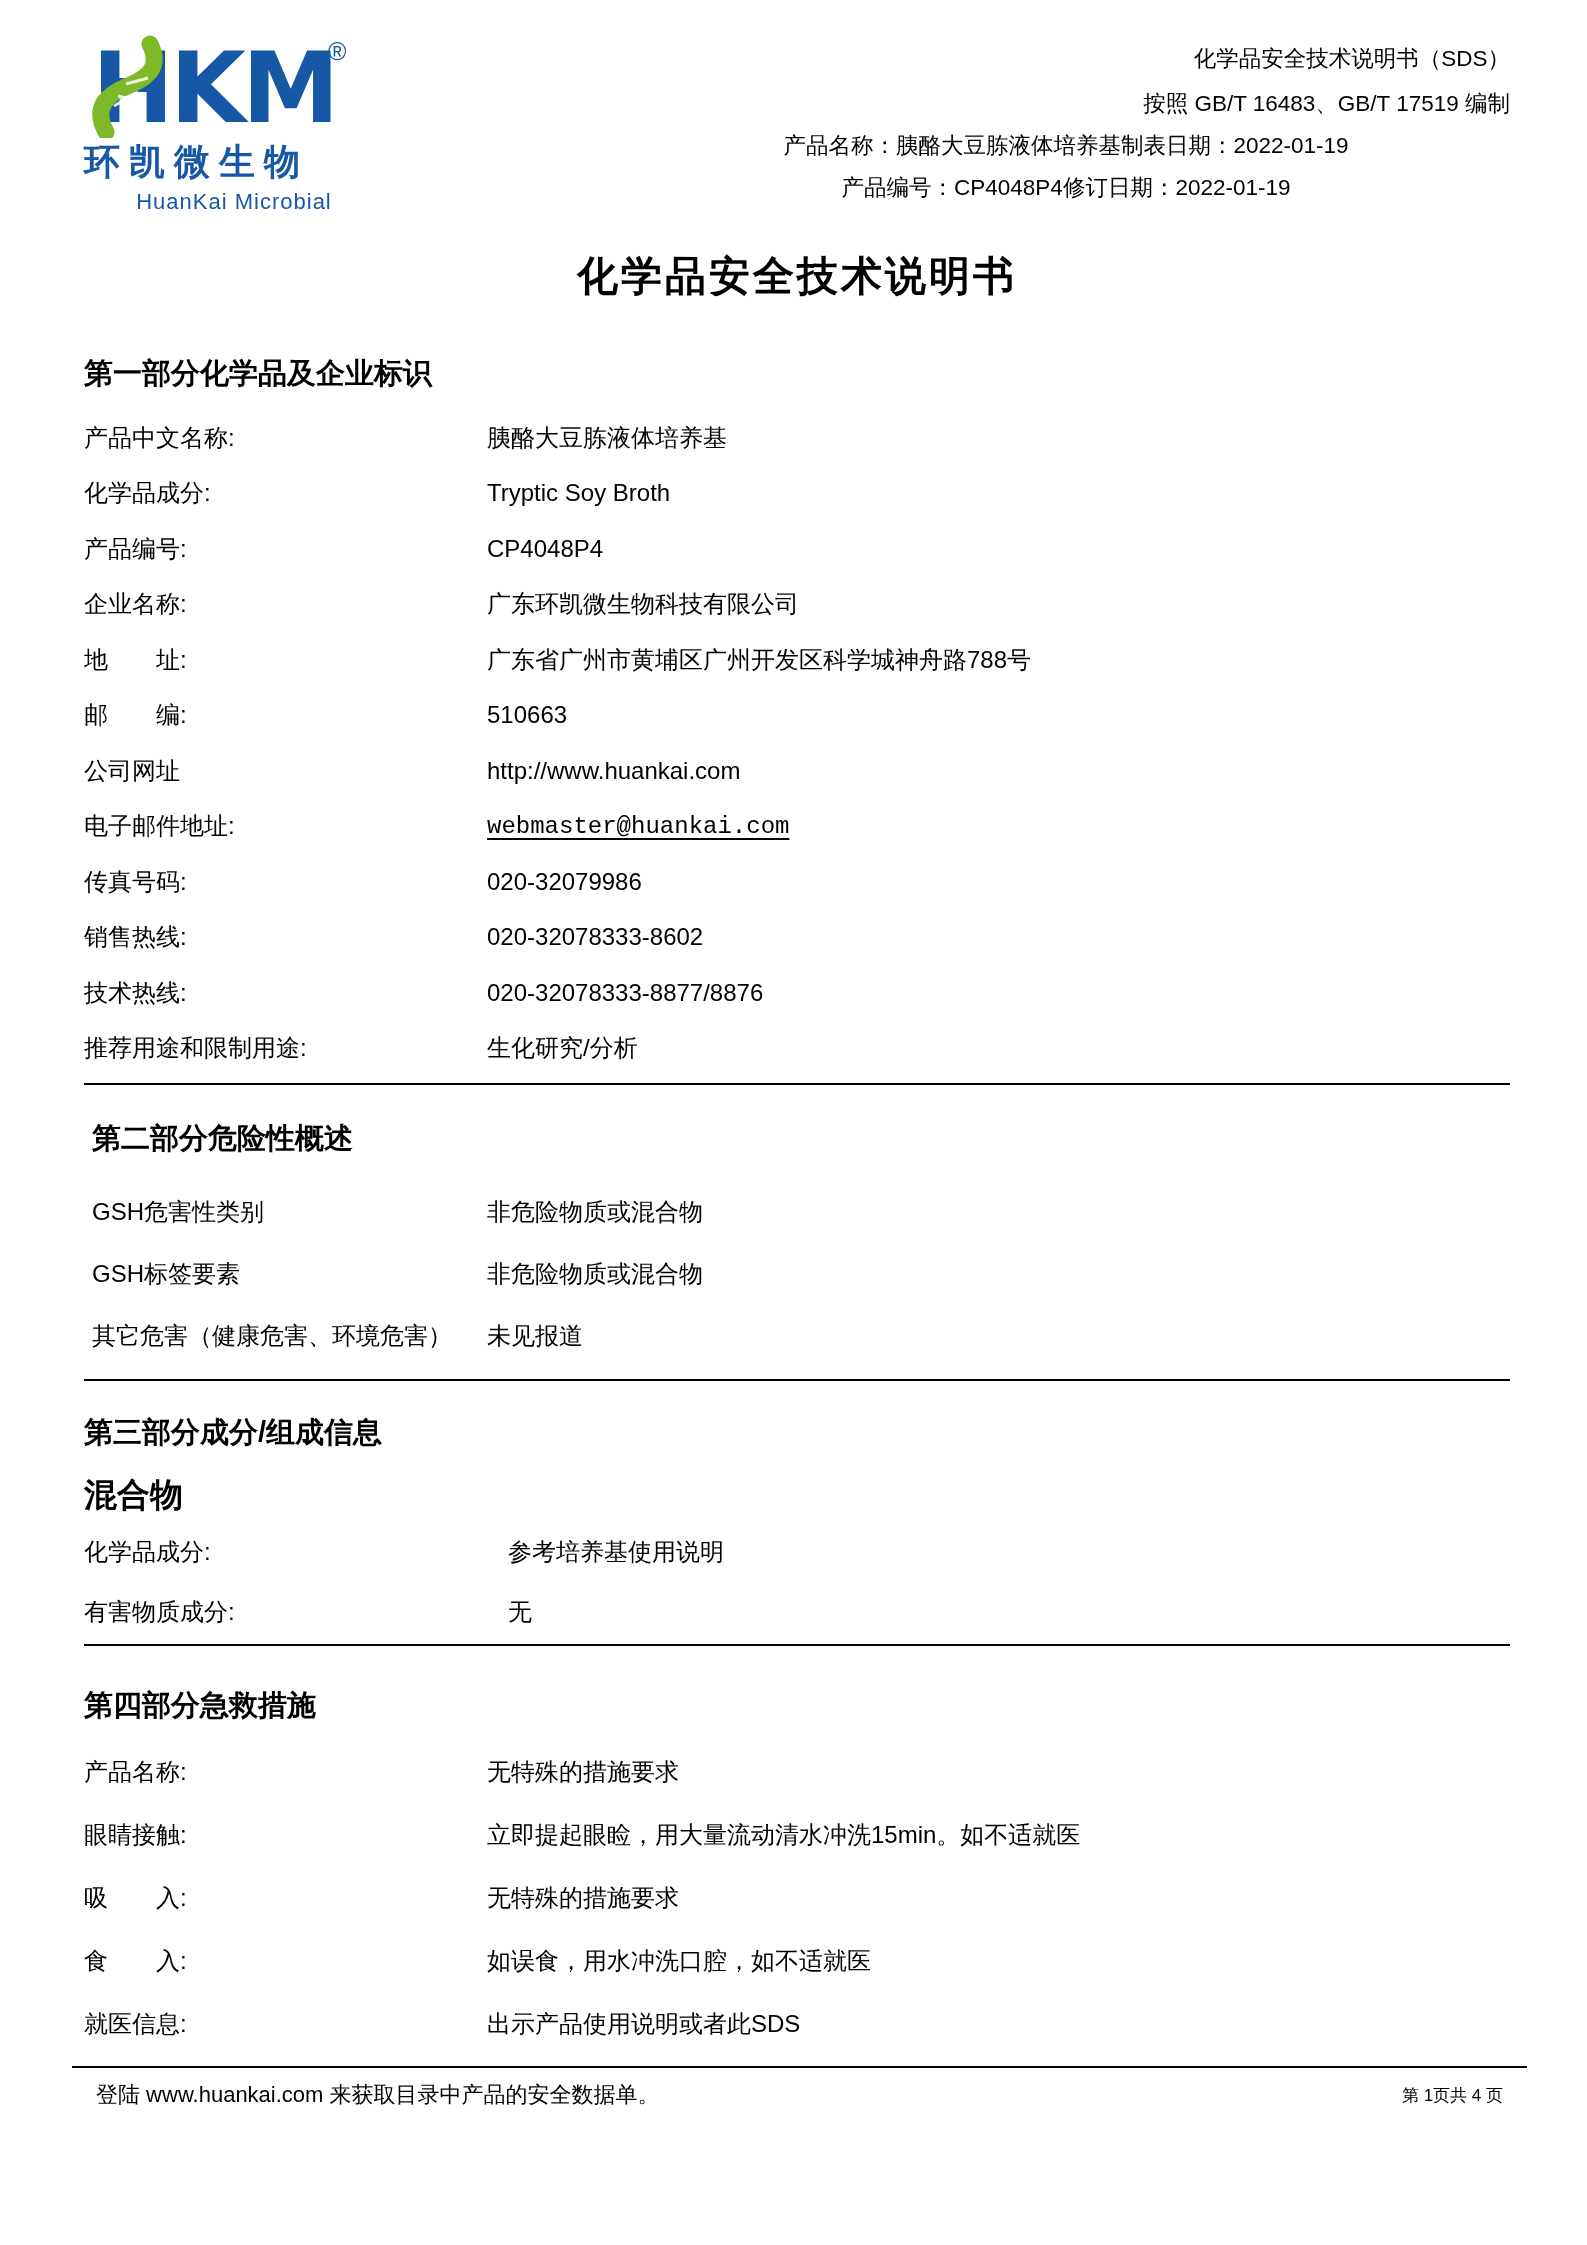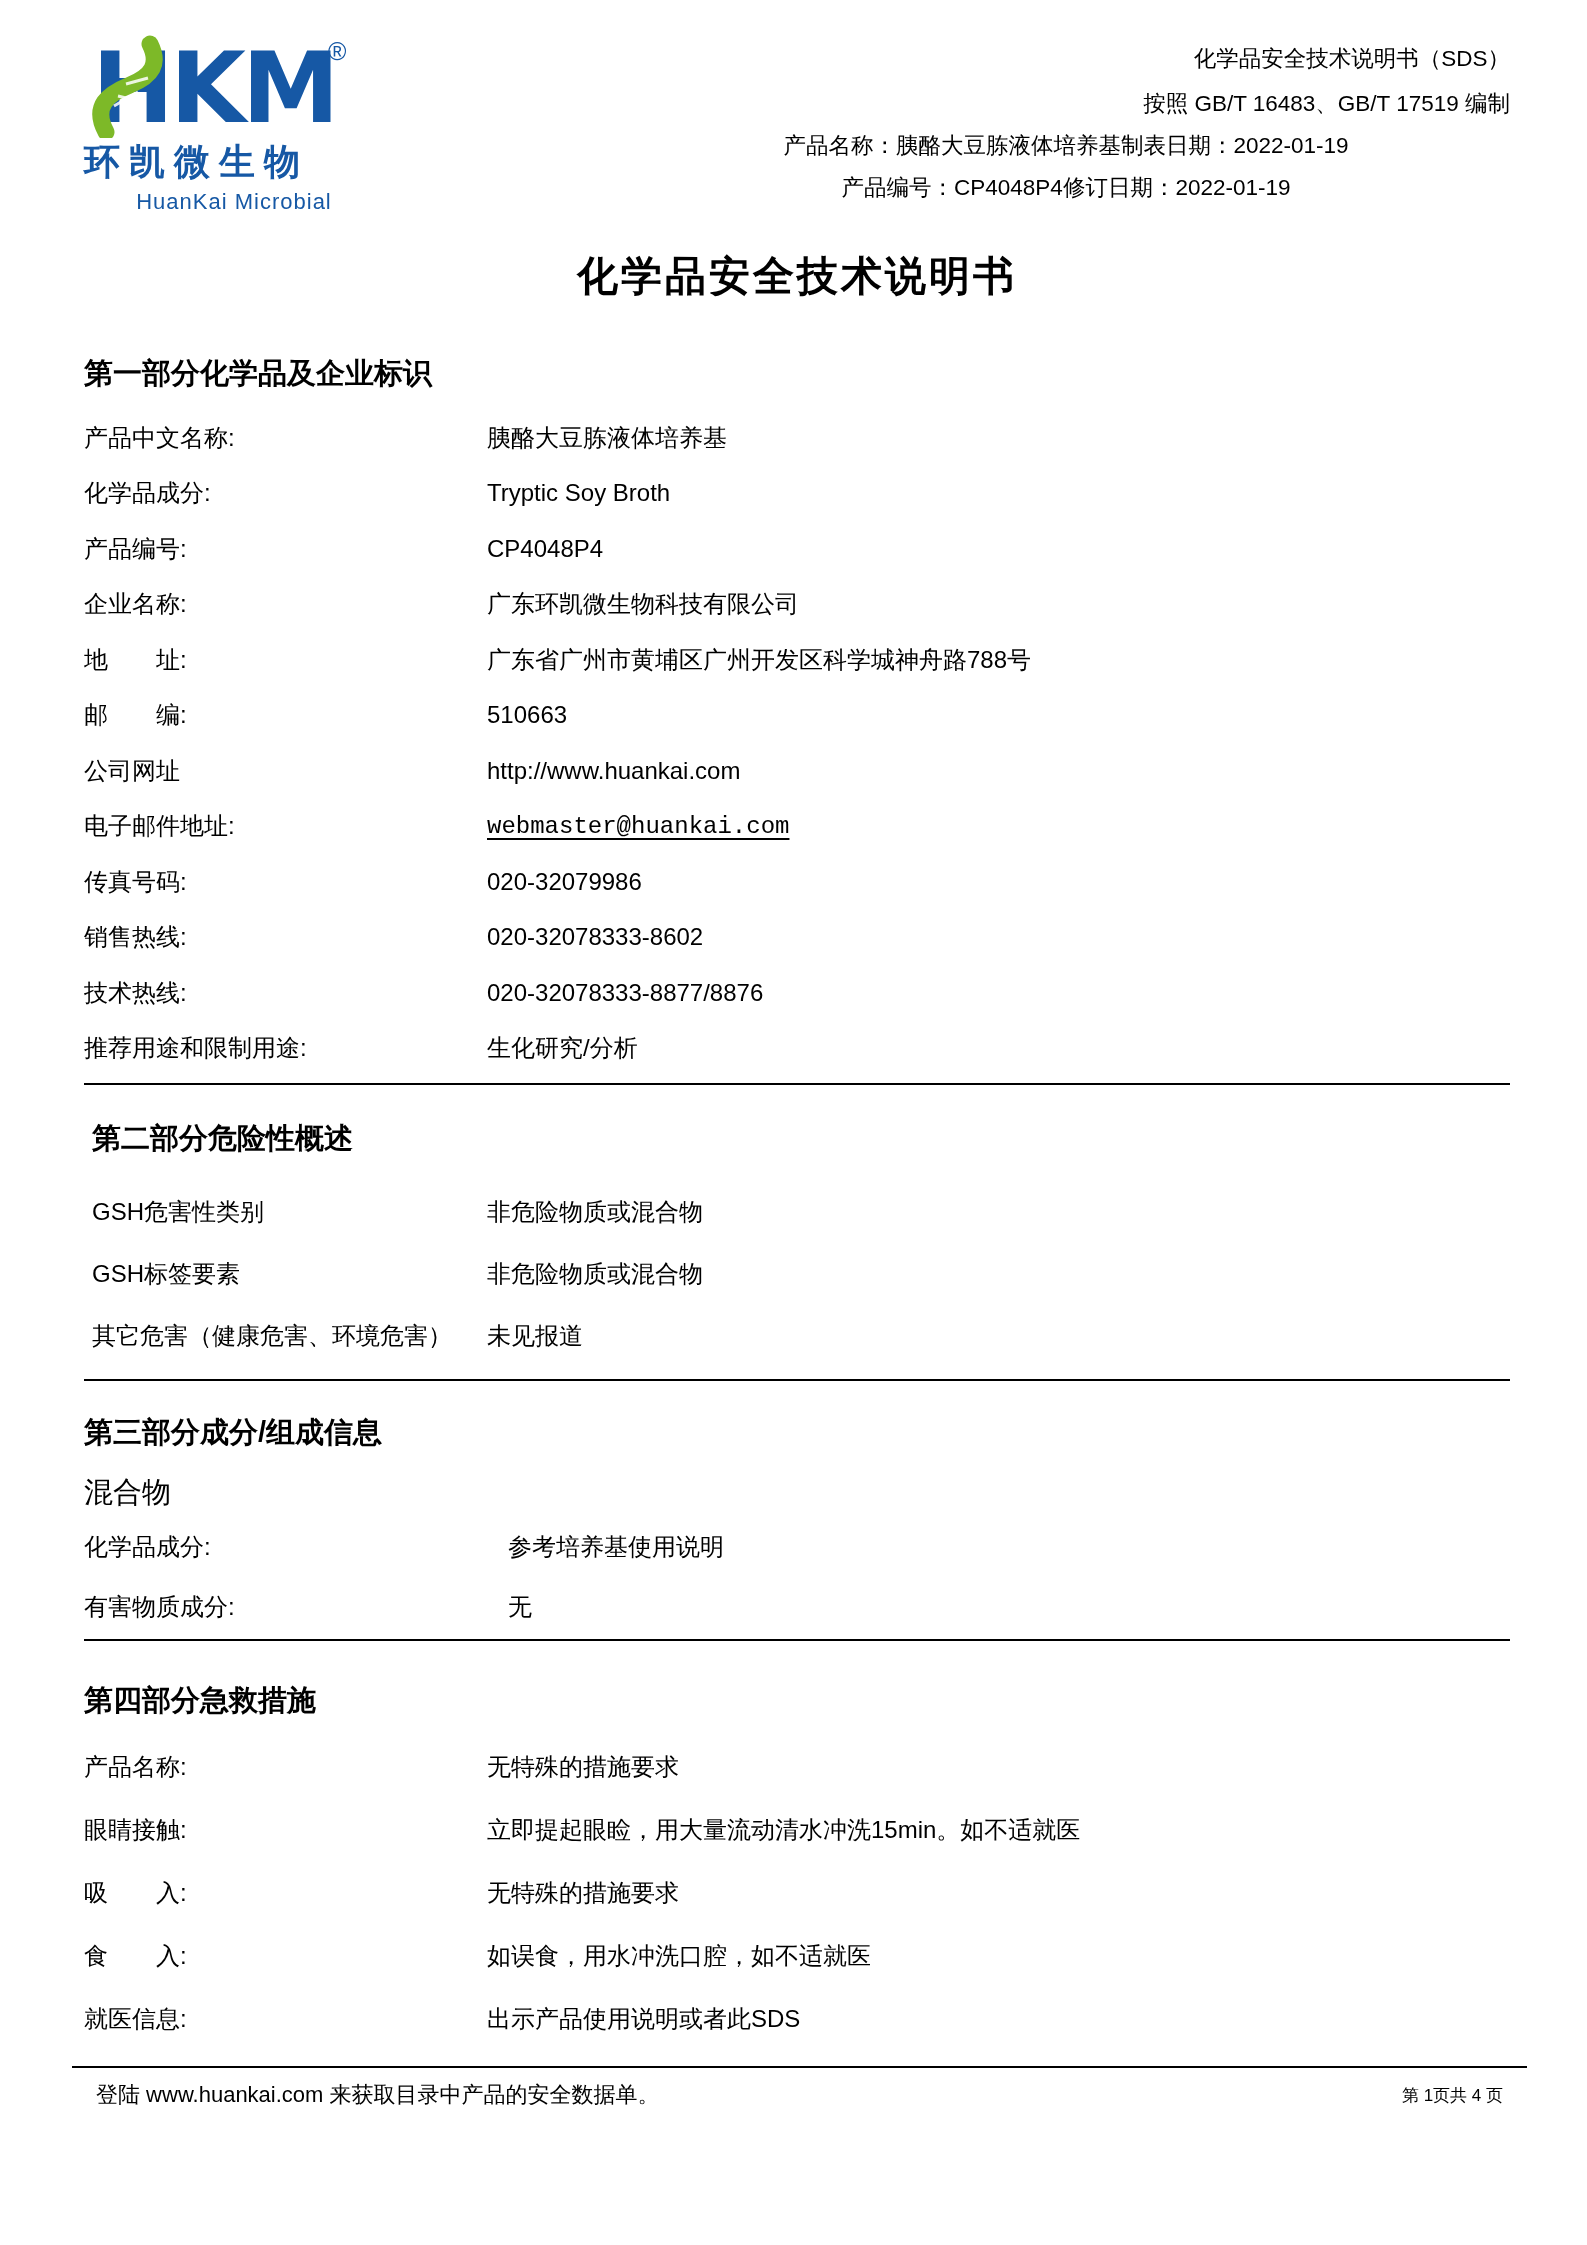--- a/index.html
+++ b/index.html
@@ -27,21 +27,21 @@
   .header-right{flex:1;padding-top:10px;font-size:22.5px;line-height:30px;}
   .hr-line{text-align:right;}
   .hr-line.std{margin-top:15px;}
   .hrow{display:flex;justify-content:center;margin-top:12px;padding-left:226px;}
   .hrow .hl,.hrow .hr{white-space:nowrap;}
   
   .doc-title{text-align:center;font-size:41px;font-weight:700;letter-spacing:3px;margin-top:34px;}
   
   .sec-title{font-size:29px;font-weight:700;}
   .sec-title .sec-num{}
-  .sub-title{font-size:29px;font-weight:400;}
+  .sub-title{font-size:33px;font-weight:700;}
   .row{display:flex;align-items:center;font-size:24px;}
   .row .label{flex:none;}
   .row .value{flex:1;}
   .u{text-decoration:underline;text-underline-offset:5px;font-family:Liberation Mono, monospace;}
   .divider{border:none;border-top:2px solid #000;height:0;}
 
   .sec1{margin-top:50px;}
   .sec1 .rows{margin-top:16px;}
   .sec1 .row{height:55.5px;}
   .sec1 .label{width:403px;}

